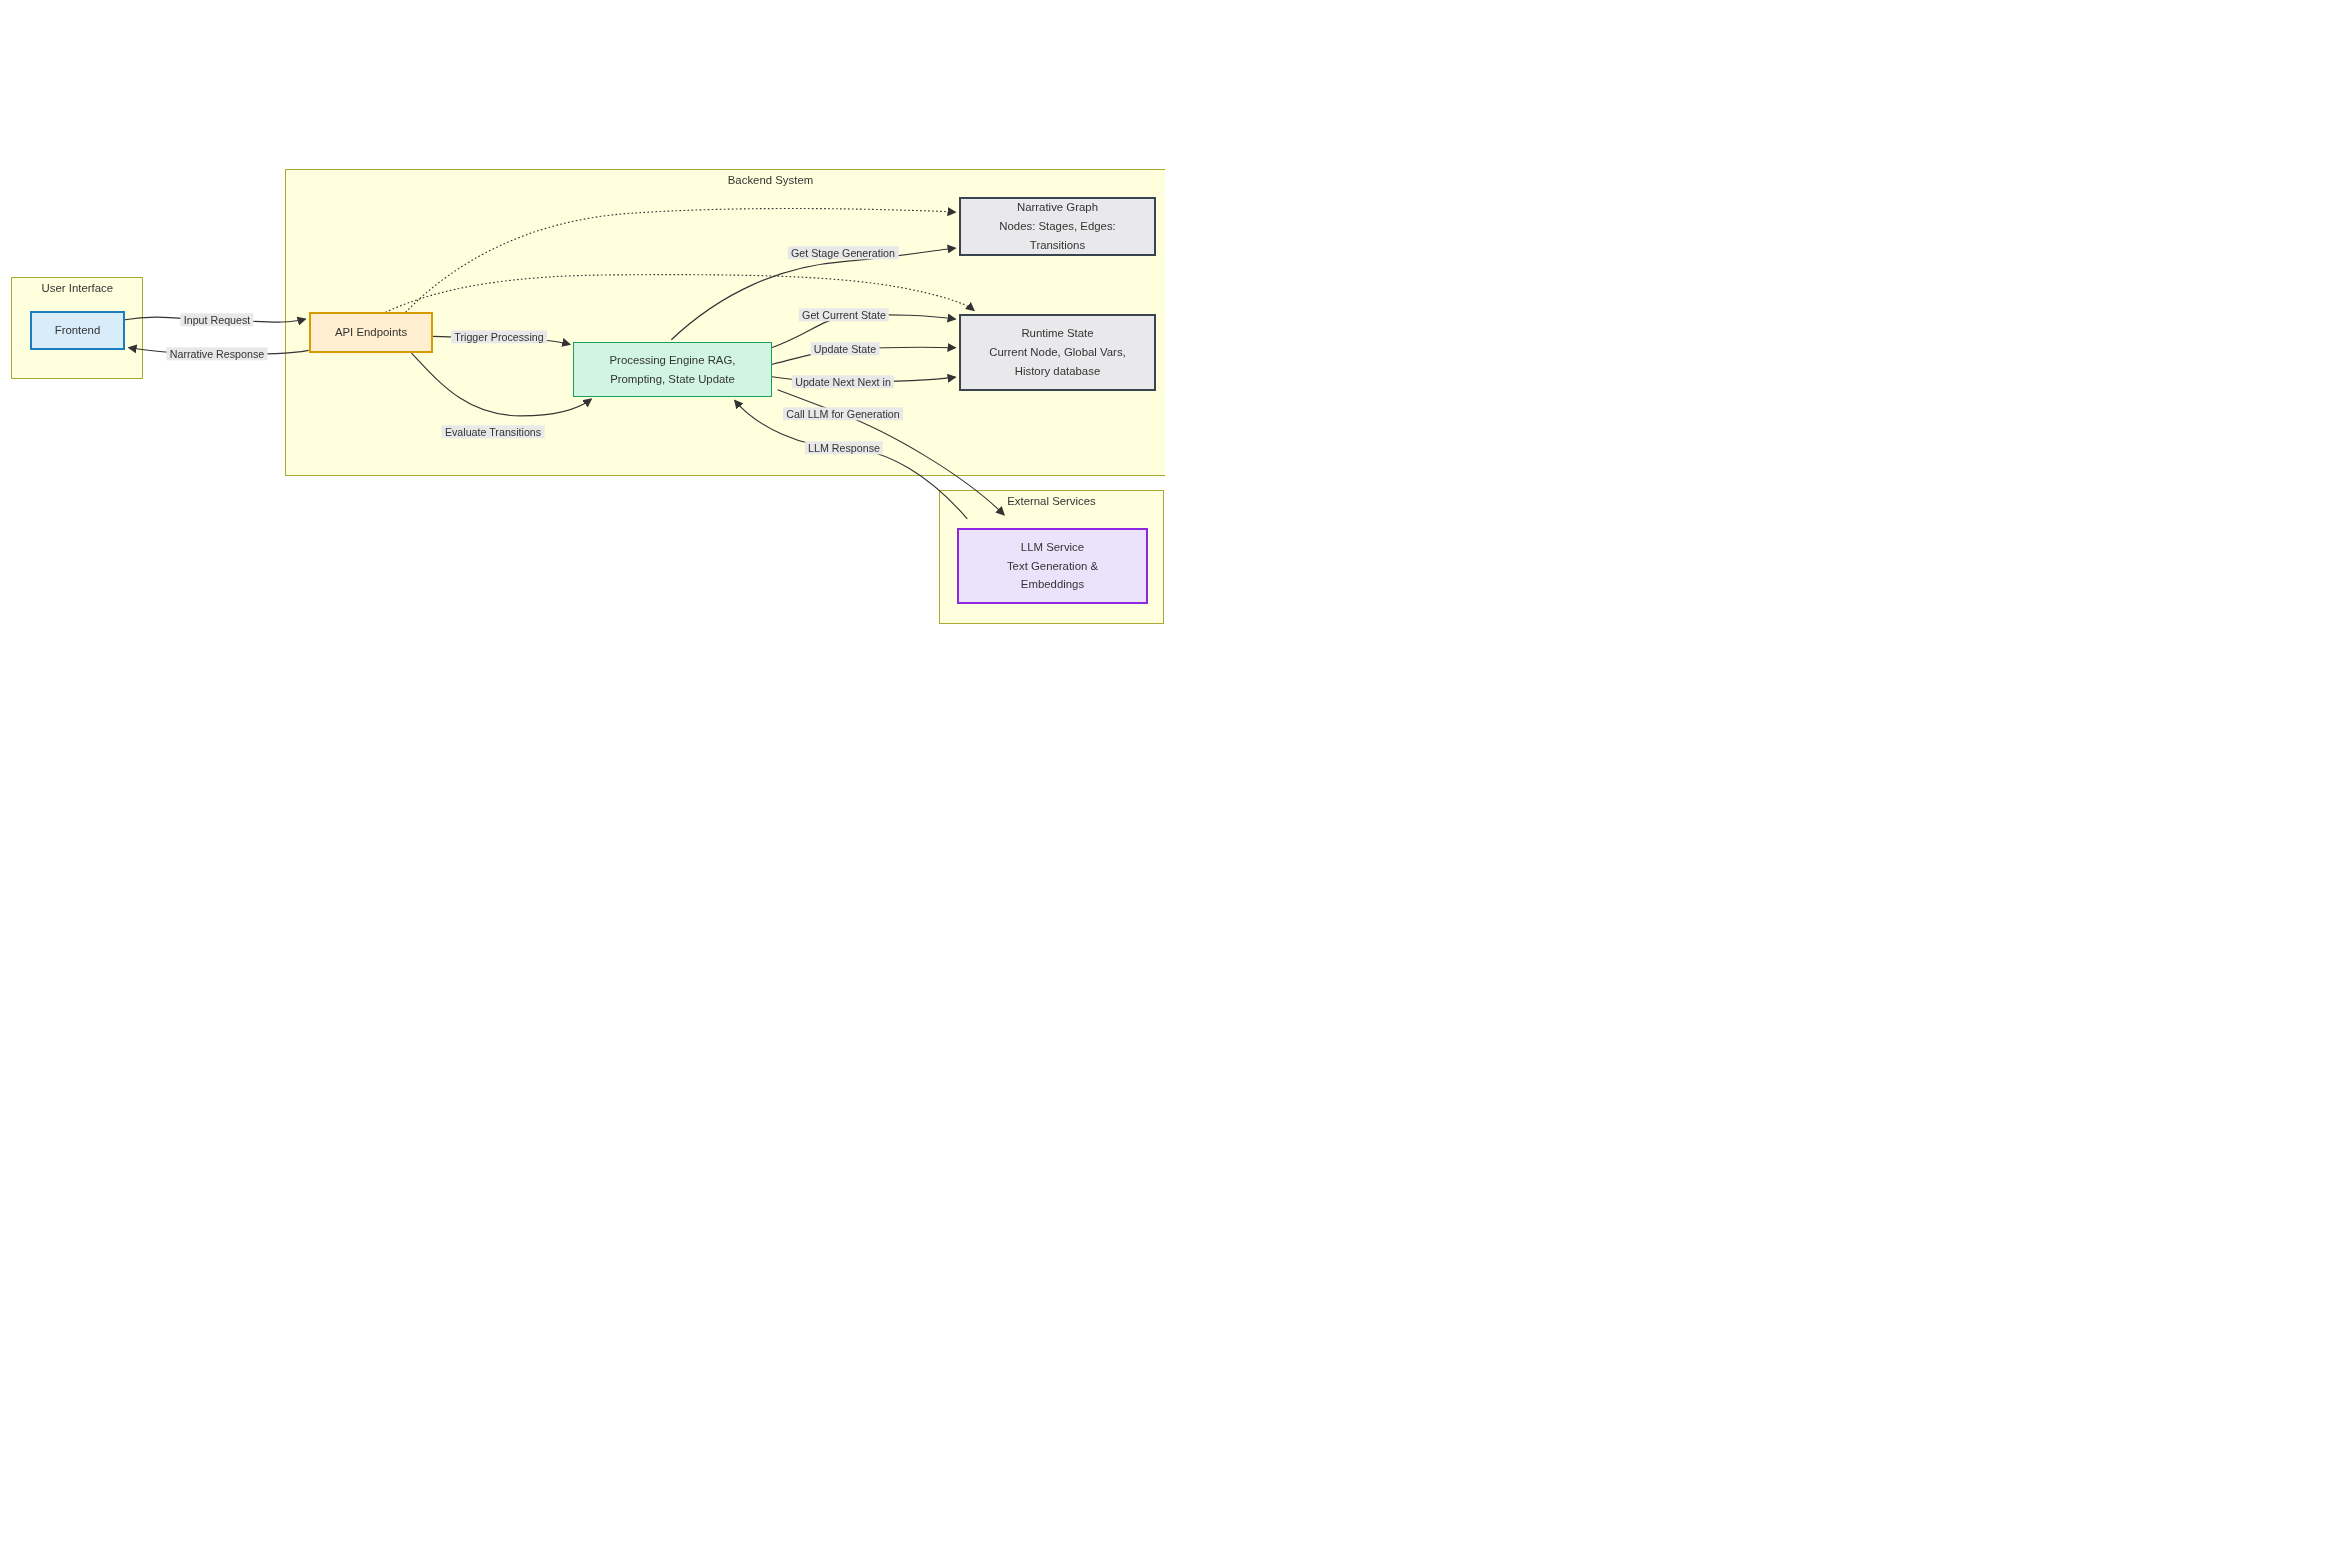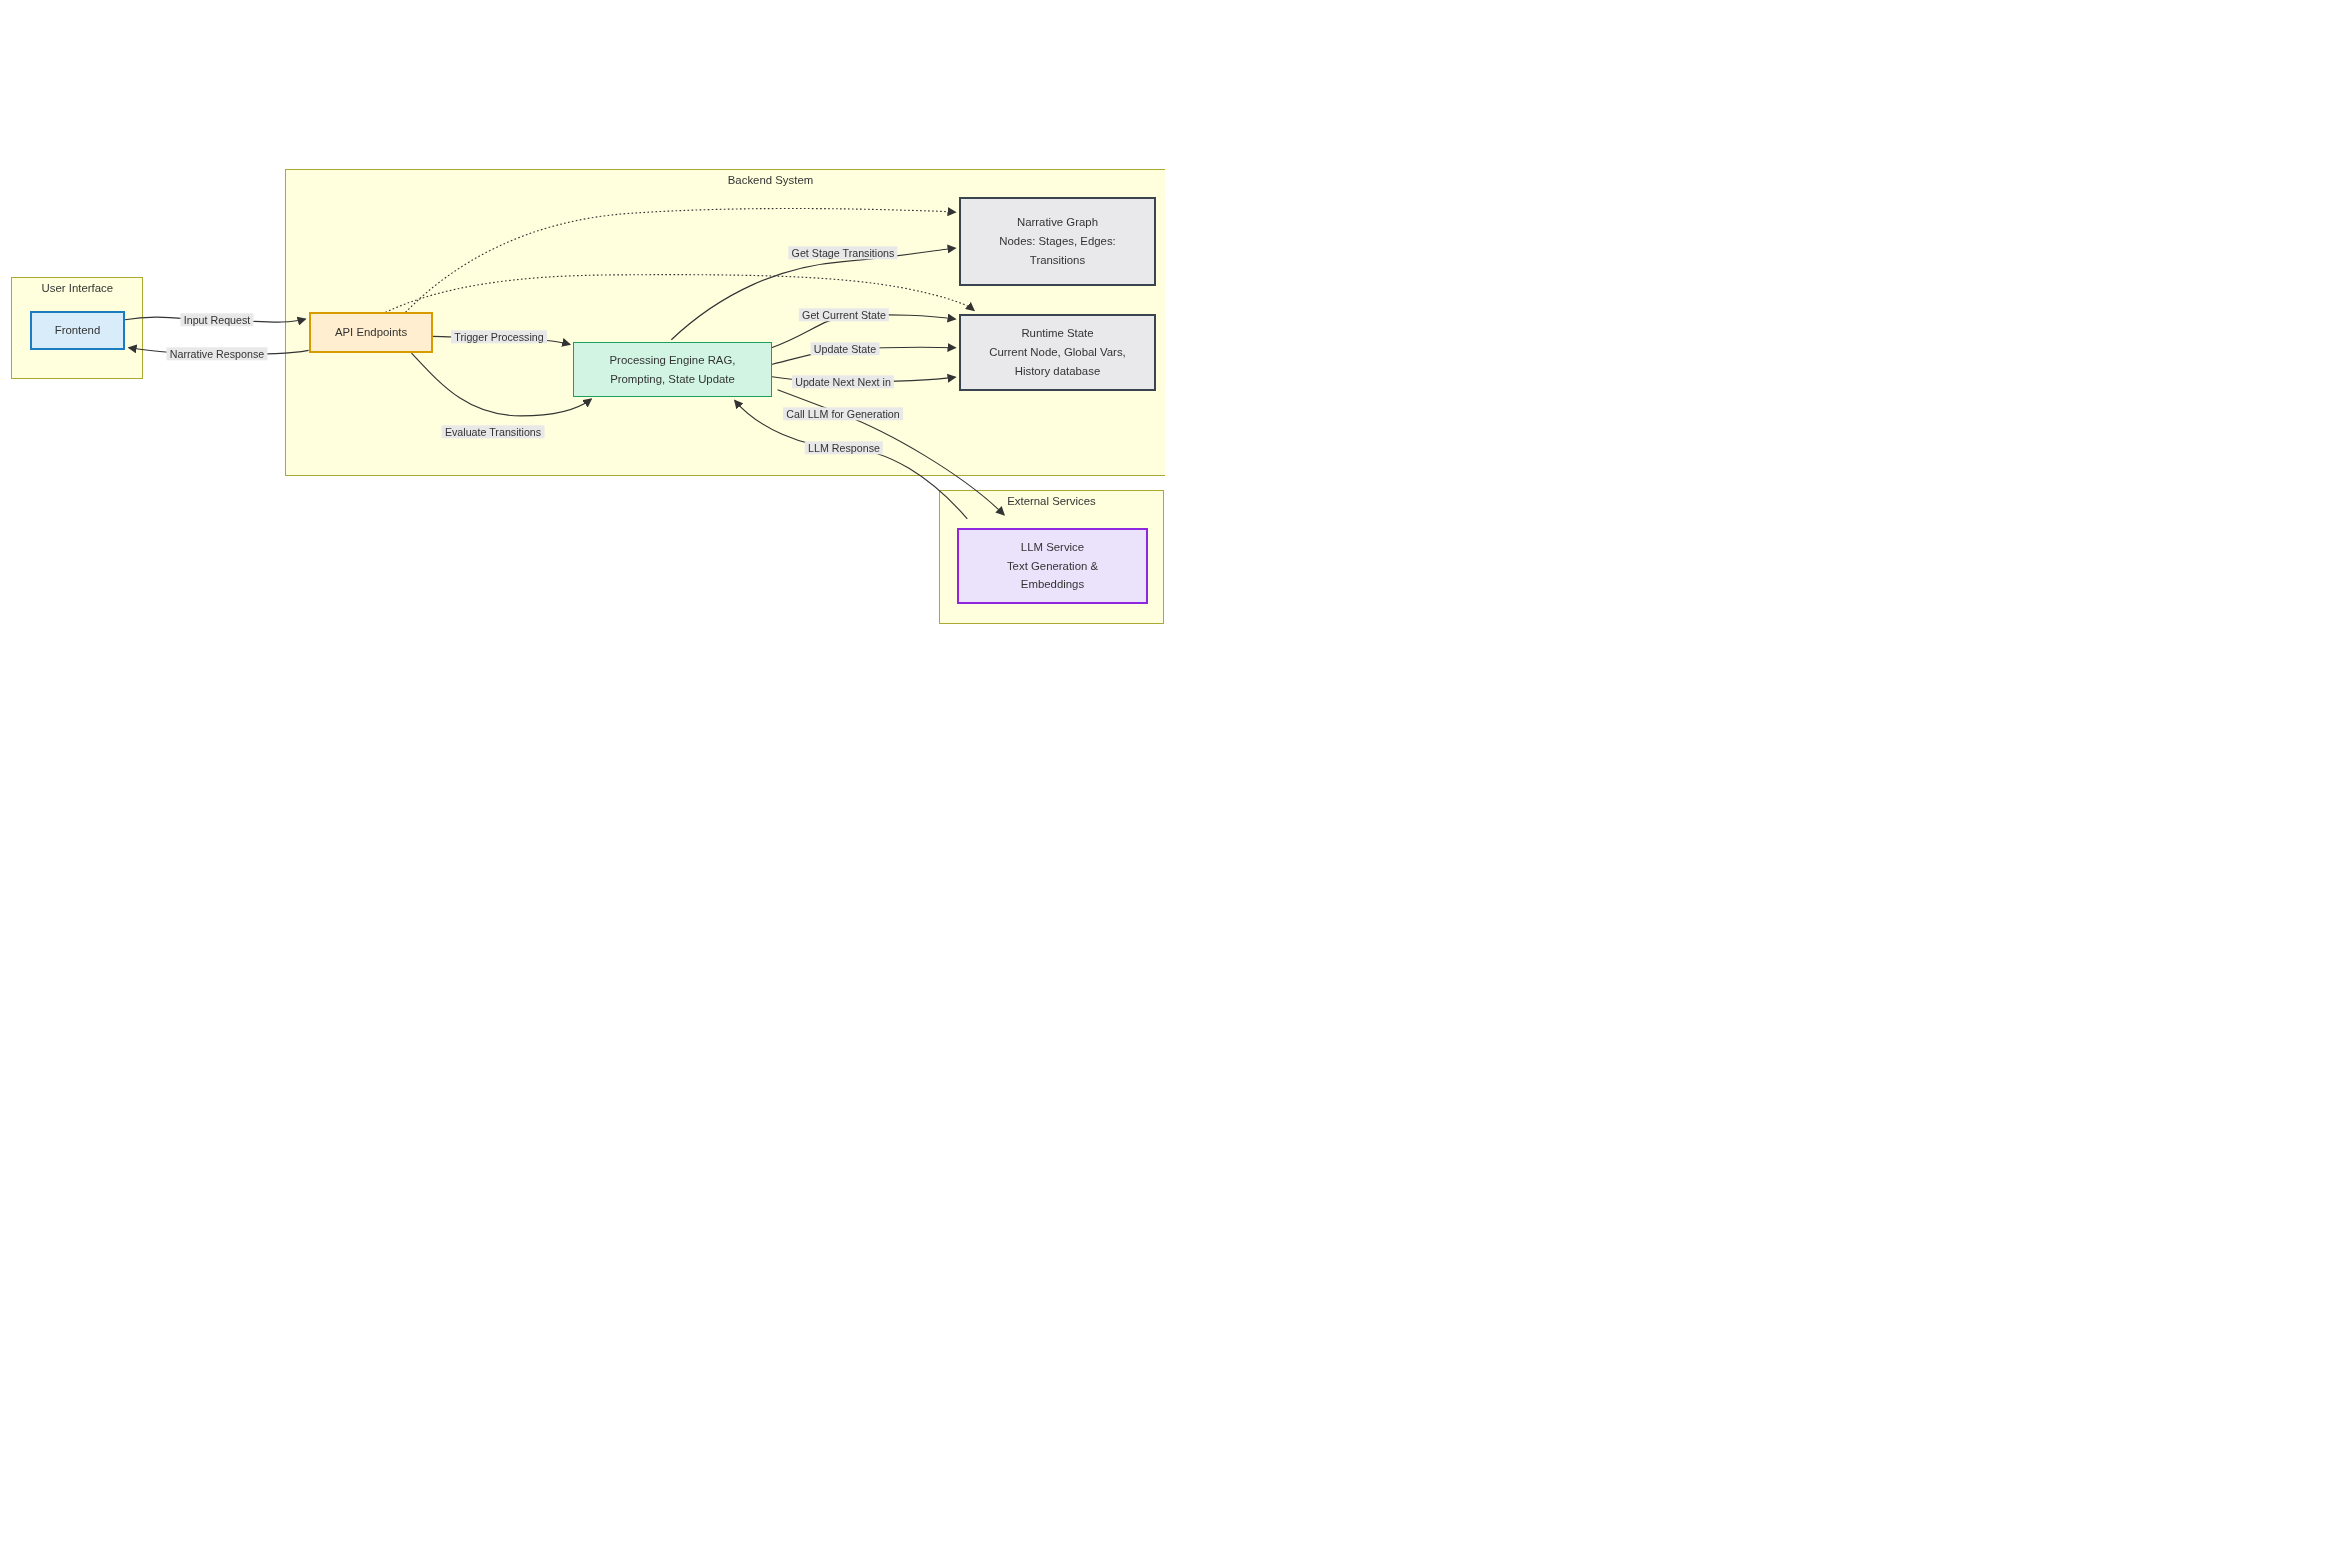--- a/index.html
+++ b/index.html
@@ -19,21 +19,21 @@
   #edges{position:absolute;left:0;top:0;width:1165px;height:781px;pointer-events:none;}
   .edge{fill:none;stroke:#333333;stroke-width:1.7px;}
   .edge.dotted{stroke-dasharray:2.5,3.5;}
 
   
   .node{position:absolute;box-sizing:border-box;display:flex;align-items:center;justify-content:center;
     text-align:center;font-size:11.4px;line-height:1.65;color:#333;white-space:pre-line;padding:2.7px 6.7px;}
   #n-frontend{left:30px;top:311px;width:95px;height:39px;background:#d9ecfa;border:2px solid #1a7dc0;}
   #n-api{left:309px;top:312px;width:124px;height:41px;background:#ffeecf;border:2px solid #d79b00;}
   #n-processing{left:573px;top:342px;width:199px;height:55px;background:#d2f5e3;border:1.7px solid #1b9e5f;}
-  #n-narrative{left:959px;top:197px;width:197px;height:89px;background:#e9e9ec;border:2px solid #39444e;}
+  #n-narrative{left:959px;top:197px;width:197px;height:59px;background:#e9e9ec;border:2px solid #39444e;}
   #n-runtime{left:959px;top:314px;width:197px;height:77px;background:#e9e9ec;border:2px solid #39444e;}
   #n-llm{left:957px;top:519px;width:191px;height:76px;background:#eae3fb;border:2px solid #8f27e0;margin-top:9px;}
 
   
   .edge-label{position:absolute;transform:translate(-50%,-50%);background:#e8e8e8;
     font-size:10.7px;color:#333;padding:0.7px 3.3px;white-space:nowrap;}
 </style>
 </head>
 <body>
 
@@ -92,21 +92,21 @@
 Current Node, Global Vars,
 History database</div>
   <div class="node" id="n-llm">LLM Service
 Text Generation &amp;
 Embeddings</div>
 
   <div class="edge-label" style="left:217px;top:320px;">Input Request</div>
   <div class="edge-label" style="left:217px;top:354px;">Narrative Response</div>
   <div class="edge-label" style="left:499px;top:337px;">Trigger Processing</div>
   <div class="edge-label" style="left:493px;top:432px;">Evaluate Transitions</div>
-  <div class="edge-label" style="left:843px;top:253px;">Get Stage Transitions</div>
+  <div class="edge-label" style="left:843px;top:253px;">Get Stage Generation</div>
   <div class="edge-label" style="left:844px;top:315px;">Get Current State</div>
   <div class="edge-label" style="left:845px;top:349px;">Update State</div>
   <div class="edge-label" style="left:843px;top:382px;">Update Next Next in</div>
   <div class="edge-label" style="left:843px;top:414px;">Call LLM for Generation</div>
   <div class="edge-label" style="left:844px;top:448px;">LLM Response</div>
 
 </div>
 
 
 </body></html>

